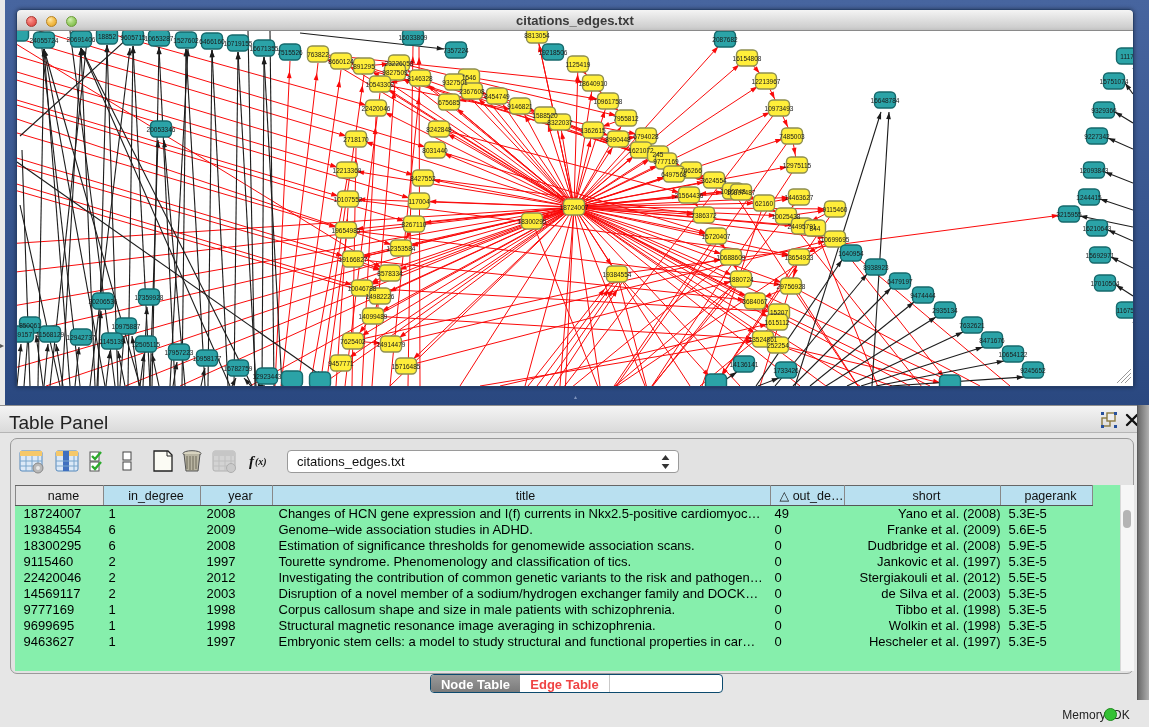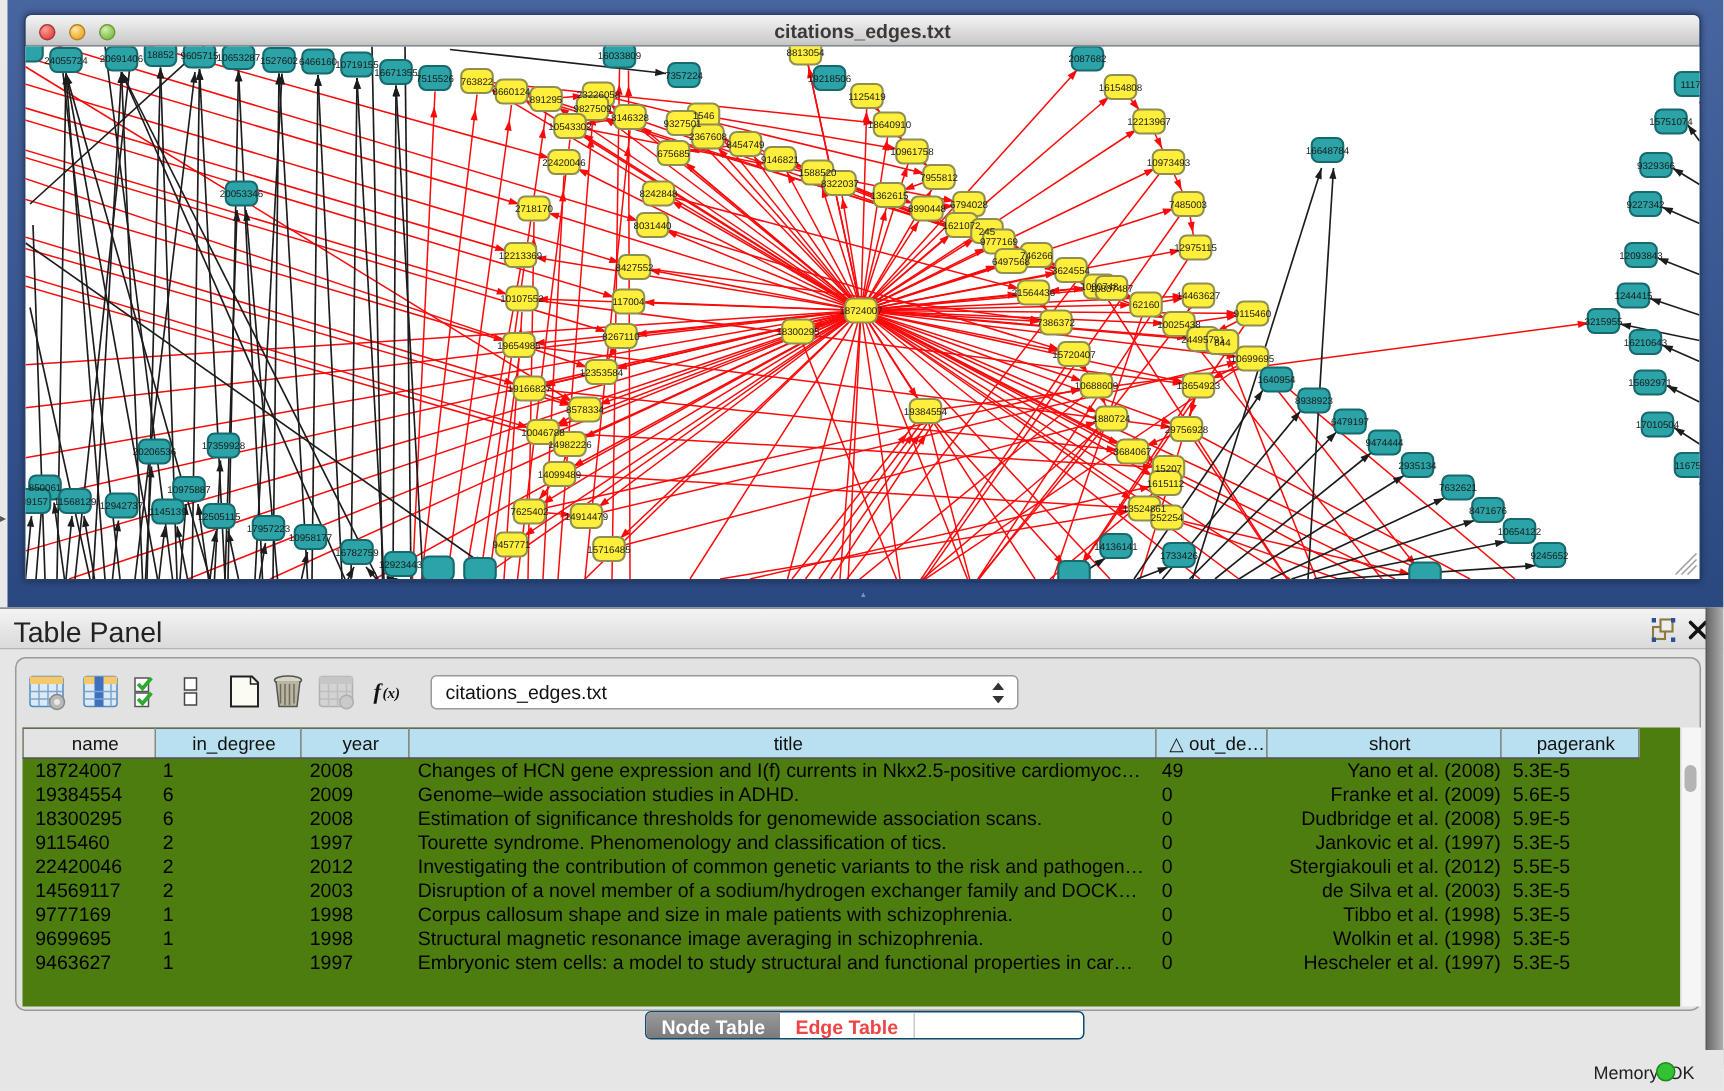--- a/index.html
+++ b/index.html
@@ -934,21 +934,21 @@
   <text x="237" y="16" font-size="10" font-style="italic" font-weight="bold" font-family="Liberation Serif, serif" fill="#111">(x)</text>
 </svg>
 
 <div style="position:absolute;left:287px;top:450px;width:392px;height:23px;background:#fff;border:1px solid #9a9a9a;border-radius:4px;font-size:13px;color:#111;line-height:21px;padding-left:9px">citations_edges.txt
   <svg width="9" height="14" viewBox="0 0 9 14" style="position:absolute;right:8px;top:4px">
     <path d="M4.5 0 L8.4 5 H0.6 Z" fill="#333"></path>
       <path d="M4.5 14 L8.4 9 H0.6 Z" fill="#333"></path>
   </svg>
 </div>
 
-<div style="position:absolute;left:15px;top:485px;width:1105px;height:186px;background:#4d7c0f;overflow:hidden">
+<div style="position:absolute;left:15px;top:485px;width:1105px;height:186px;background:#86efac;overflow:hidden">
 <table style="border-collapse:collapse;font-size:12px;color:#000;table-layout:fixed;width:1077px">
 <colgroup>
         <col style="width:88px">
         <col style="width:97px">
         <col style="width:72px">
         <col style="width:498px">
         <col style="width:74px">
         <col style="width:156px">
         <col style="width:92px">
       </colgroup>

